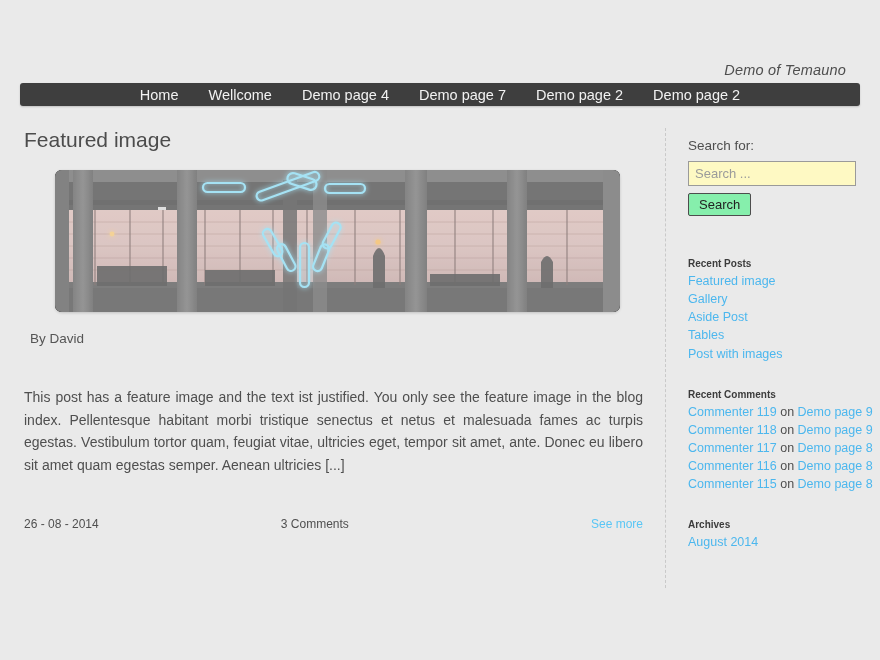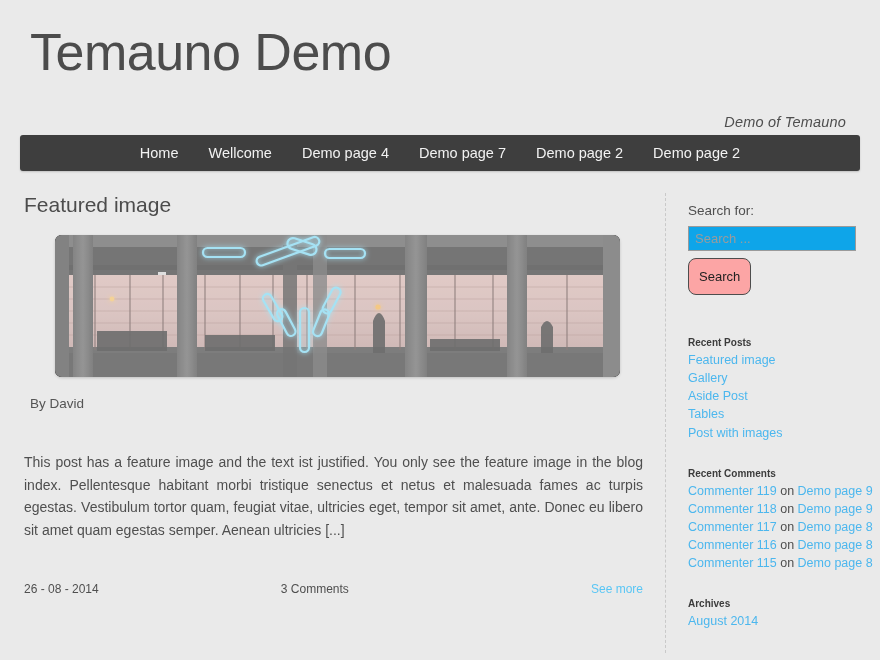--- a/index.html
+++ b/index.html
@@ -43,21 +43,21 @@
     margin-top: 36px;
     padding-right: 14px;
     letter-spacing: 0.2px;
   }
 
   
   .main-nav {
     margin-top: 5px;
     background: #3e3e3e;
     border-radius: 3px;
-    height: 36px;
+    height: 23px;
     display: flex;
     justify-content: center;
     box-shadow: 0 1px 2px rgba(0,0,0,.18);
   }
   .main-nav ul {
     list-style: none;
     margin: 0; padding: 0;
     display: flex;
     align-items: center;
   }
@@ -148,38 +148,38 @@
   }
   .search-label {
     font-size: 13.5px;
     color: #4f4f4f;
     margin: 0 0 8px 0;
   }
   .search-input {
     width: 168px;
     height: 25px;
     border: 1px solid #9a9a9a;
-    background: #0ea5e9;
+    background: #fef9c3;
     font-family: "Liberation Sans", sans-serif;
     font-size: 13px;
     color: #444;
     padding: 0 6px;
     outline: none;
     border-radius: 0;
   }
   .search-input::placeholder { color: #9b9b9b; }
   .search-submit {
     margin-top: 7px;
     font-family: "Liberation Sans", sans-serif;
     font-size: 13px;
     color: #222;
-    background: #fca5a5;
+    background: #86efac;
     border: 1px solid #4d4d4d;
-    padding: 10px 10px;
-    border-radius: 8px;
+    padding: 3px 10px;
+    border-radius: 2px;
     cursor: pointer;
   }
   .widget-list {
     list-style: none;
     margin: 0; padding: 0;
   }
   .widget-list li {
     font-size: 12.5px;
     line-height: 1.45;
     color: #4f4f4f;
@@ -189,21 +189,20 @@
   .widget-list .sep { color: #4f4f4f; }
   .widget-search { margin-bottom: 42px; margin-top: 10px; }
   .widget-comments { }
 </style>
 </head>
 <body>
 
 <div class="page">
 
   <header class="site-header">
-    <h1 class="site-title">Temauno Demo</h1>
     <div class="site-tagline">Demo of Temauno</div>
   </header>
 
   <nav class="main-nav">
     <ul>
       <li>
           <a href="#">Home</a>
         </li>
       <li>
           <a href="#">Wellcome</a>

